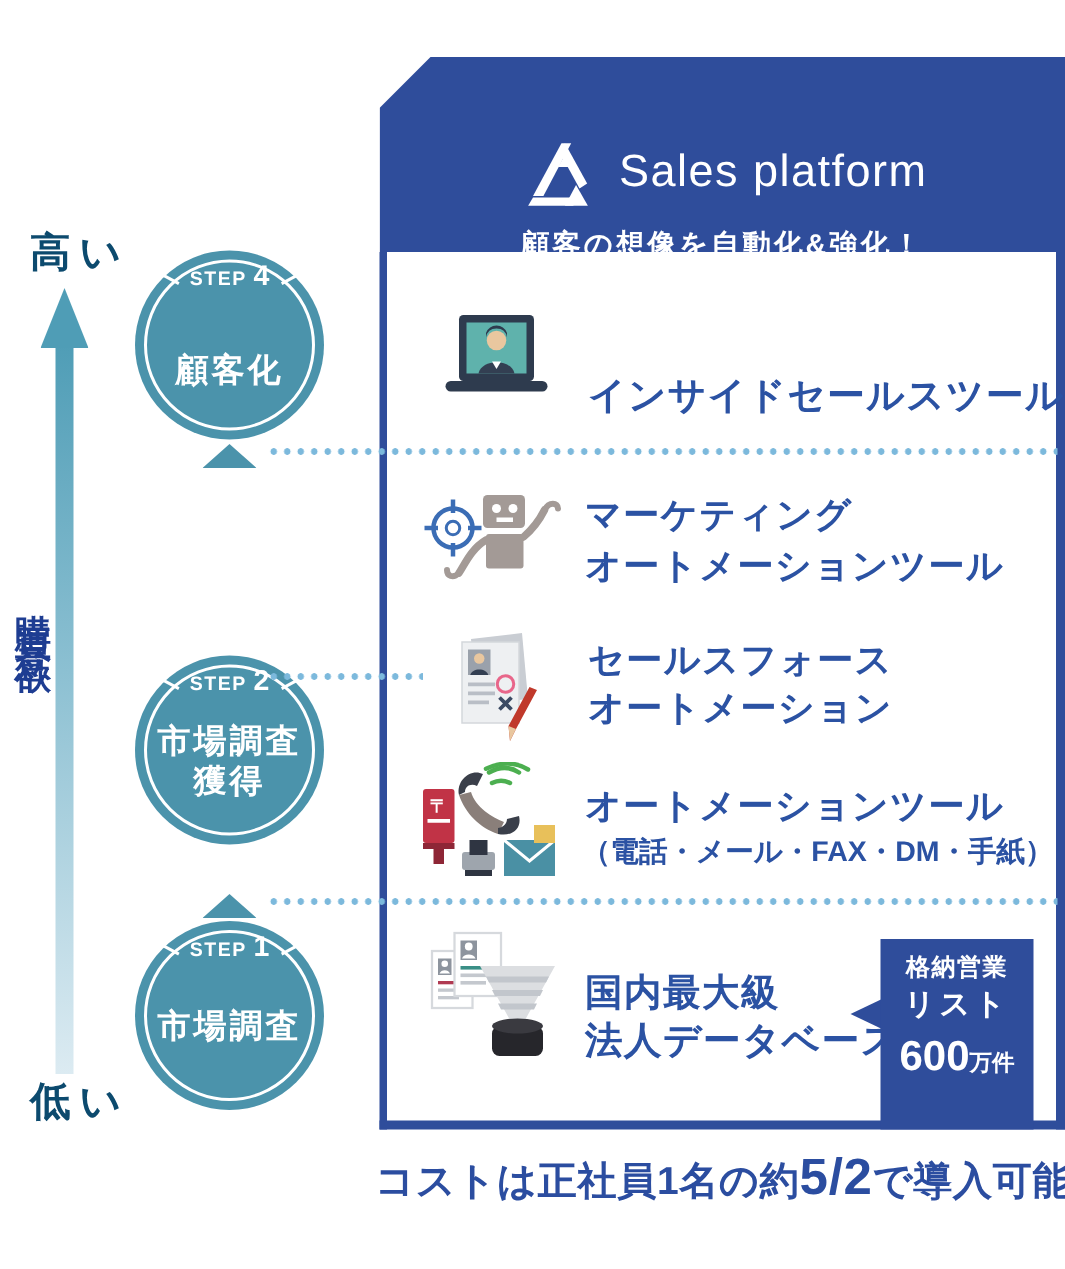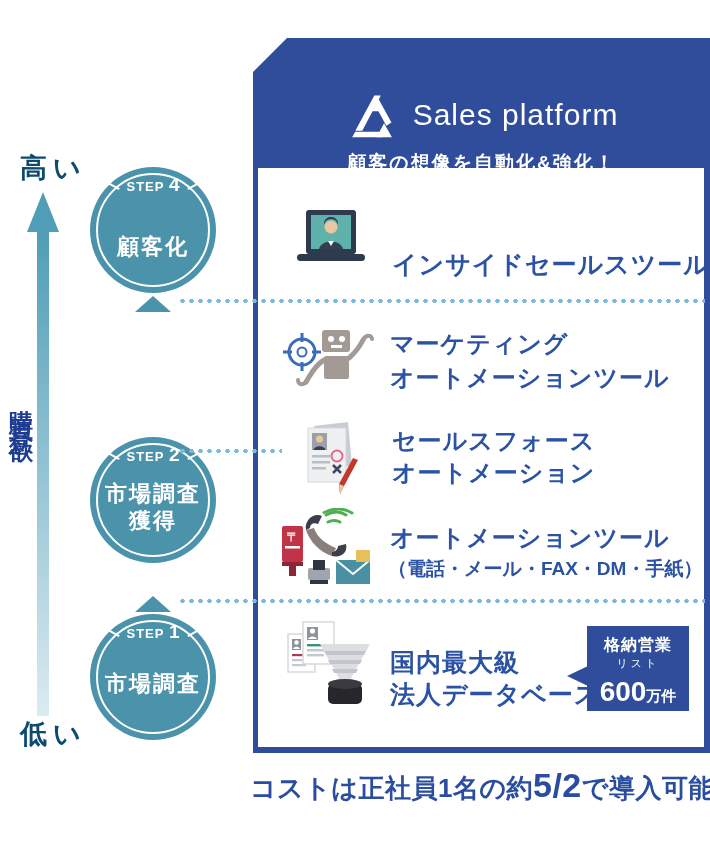--- a/index.html
+++ b/index.html
@@ -90,30 +90,30 @@
   }
   .row-label {
     color:#2b52a3; font-weight:bold; white-space:nowrap; line-height:1.35;
   }
   .f25 { font-size:25px; letter-spacing:1px; }
   .f24 { font-size:24px; letter-spacing:1px; }
   .f19 { font-size:19px; }
 
   
   .badge {
-    left:587px; top:626px; width:102px; height:85px; background:#2f4d9b;
+    left:587px; top:626px; width:102px; height:127px; background:#2f4d9b;
     color:#ffffff; text-align:center; z-index:7;
   }
   .badge-tri {
     left:567px; top:666px; width:0; height:0; z-index:7;
     border-top:10px solid transparent; border-bottom:10px solid transparent;
     border-right:21px solid #2f4d9b;
   }
   .badge-l1 { margin-top:9px; font-size:16px; font-weight:bold; letter-spacing:1px; }
-  .badge-l2 { font-size:11px; font-weight:normal; letter-spacing:3px; }
+  .badge-l2 { font-size:20px; font-weight:bold; letter-spacing:3px; }
   .badge-val { margin-top:5px; font-weight:bold; }
   .badge-num { font-size:28px; }
   .badge-unit { font-size:15px; }
 
   
   .footer {
     left:250px; top:766px; width:460px; text-align:center;
     color:#2b4da0; font-weight:bold; font-size:26px; white-space:nowrap;
     letter-spacing:0.5px;
   }

